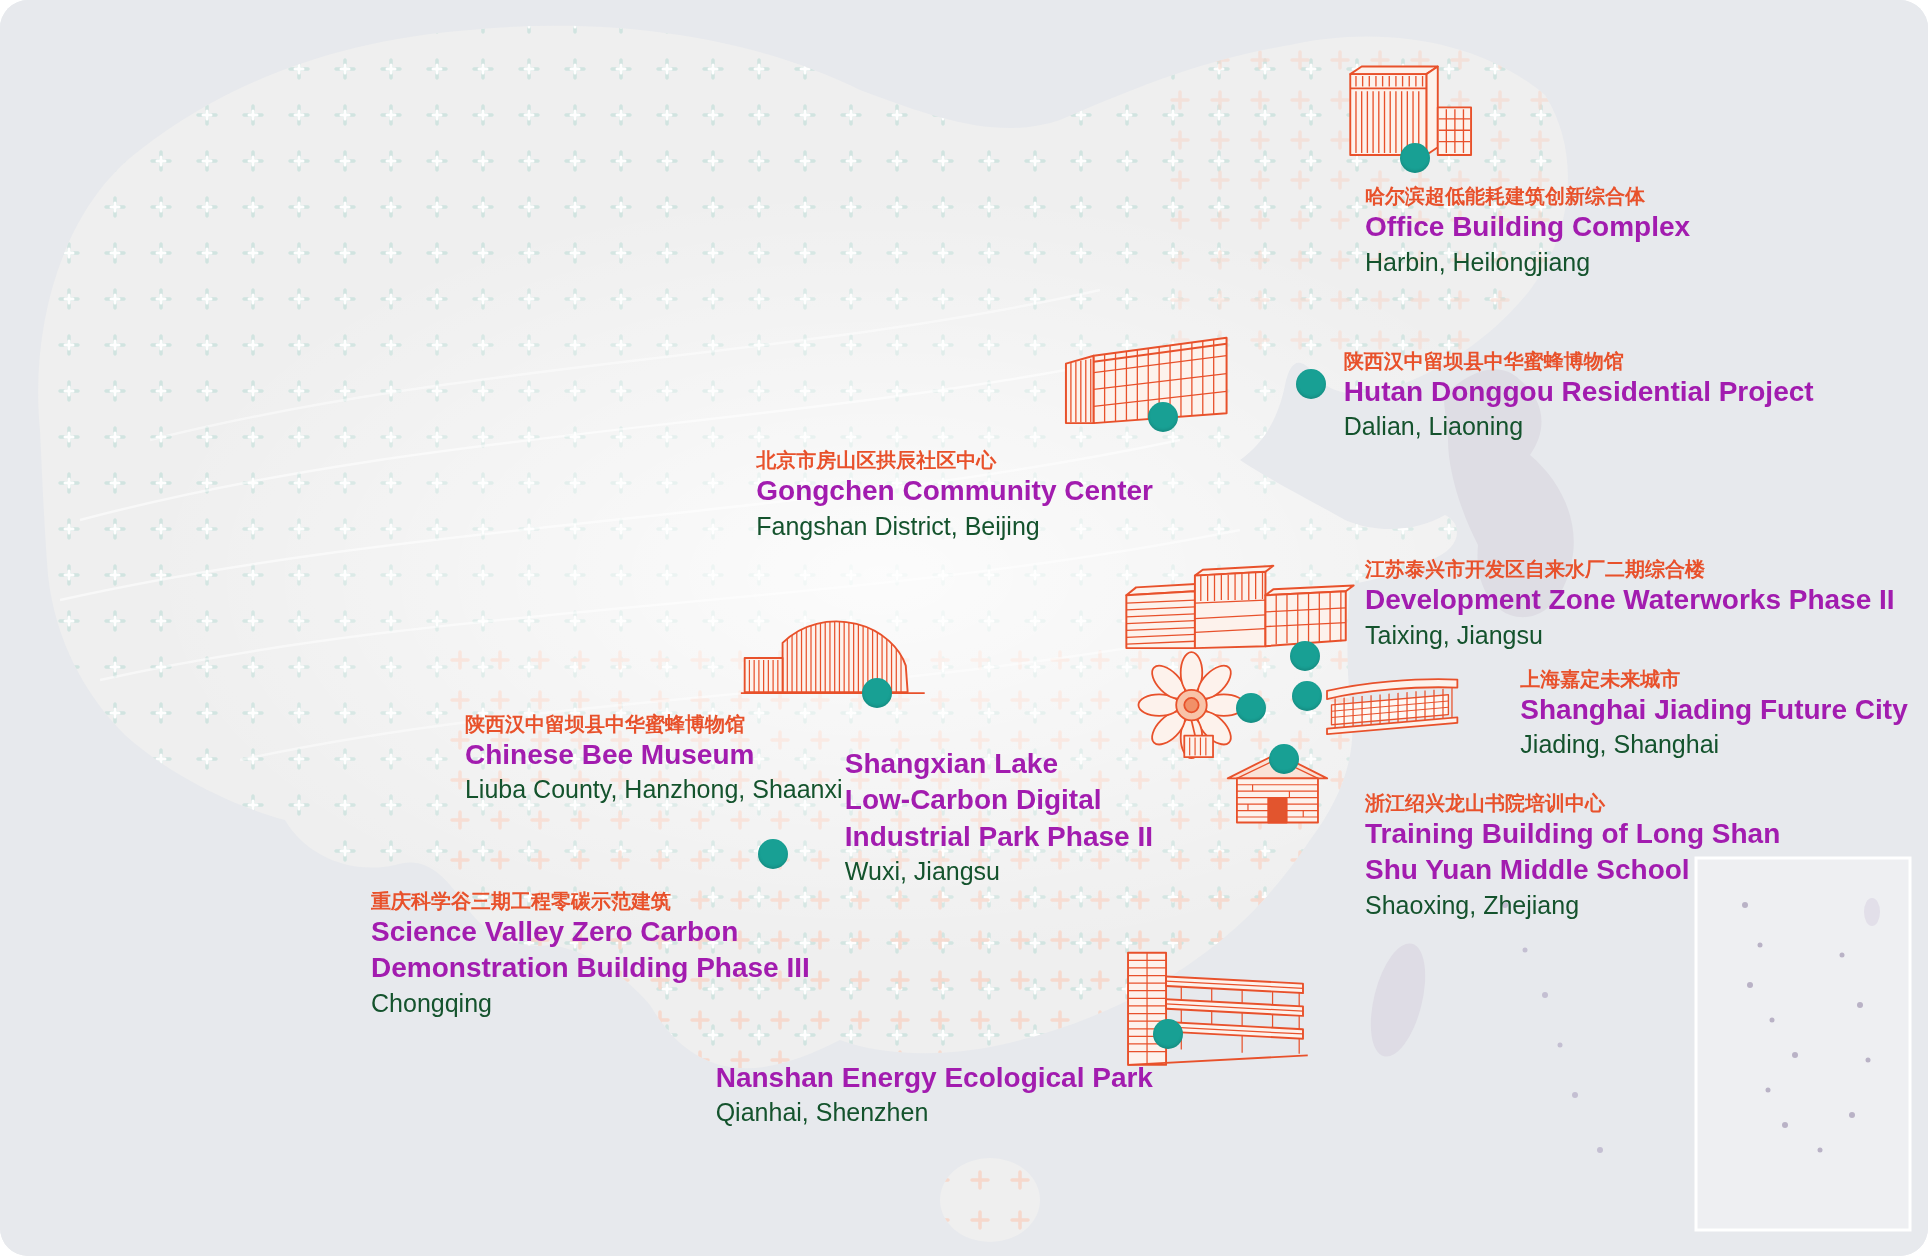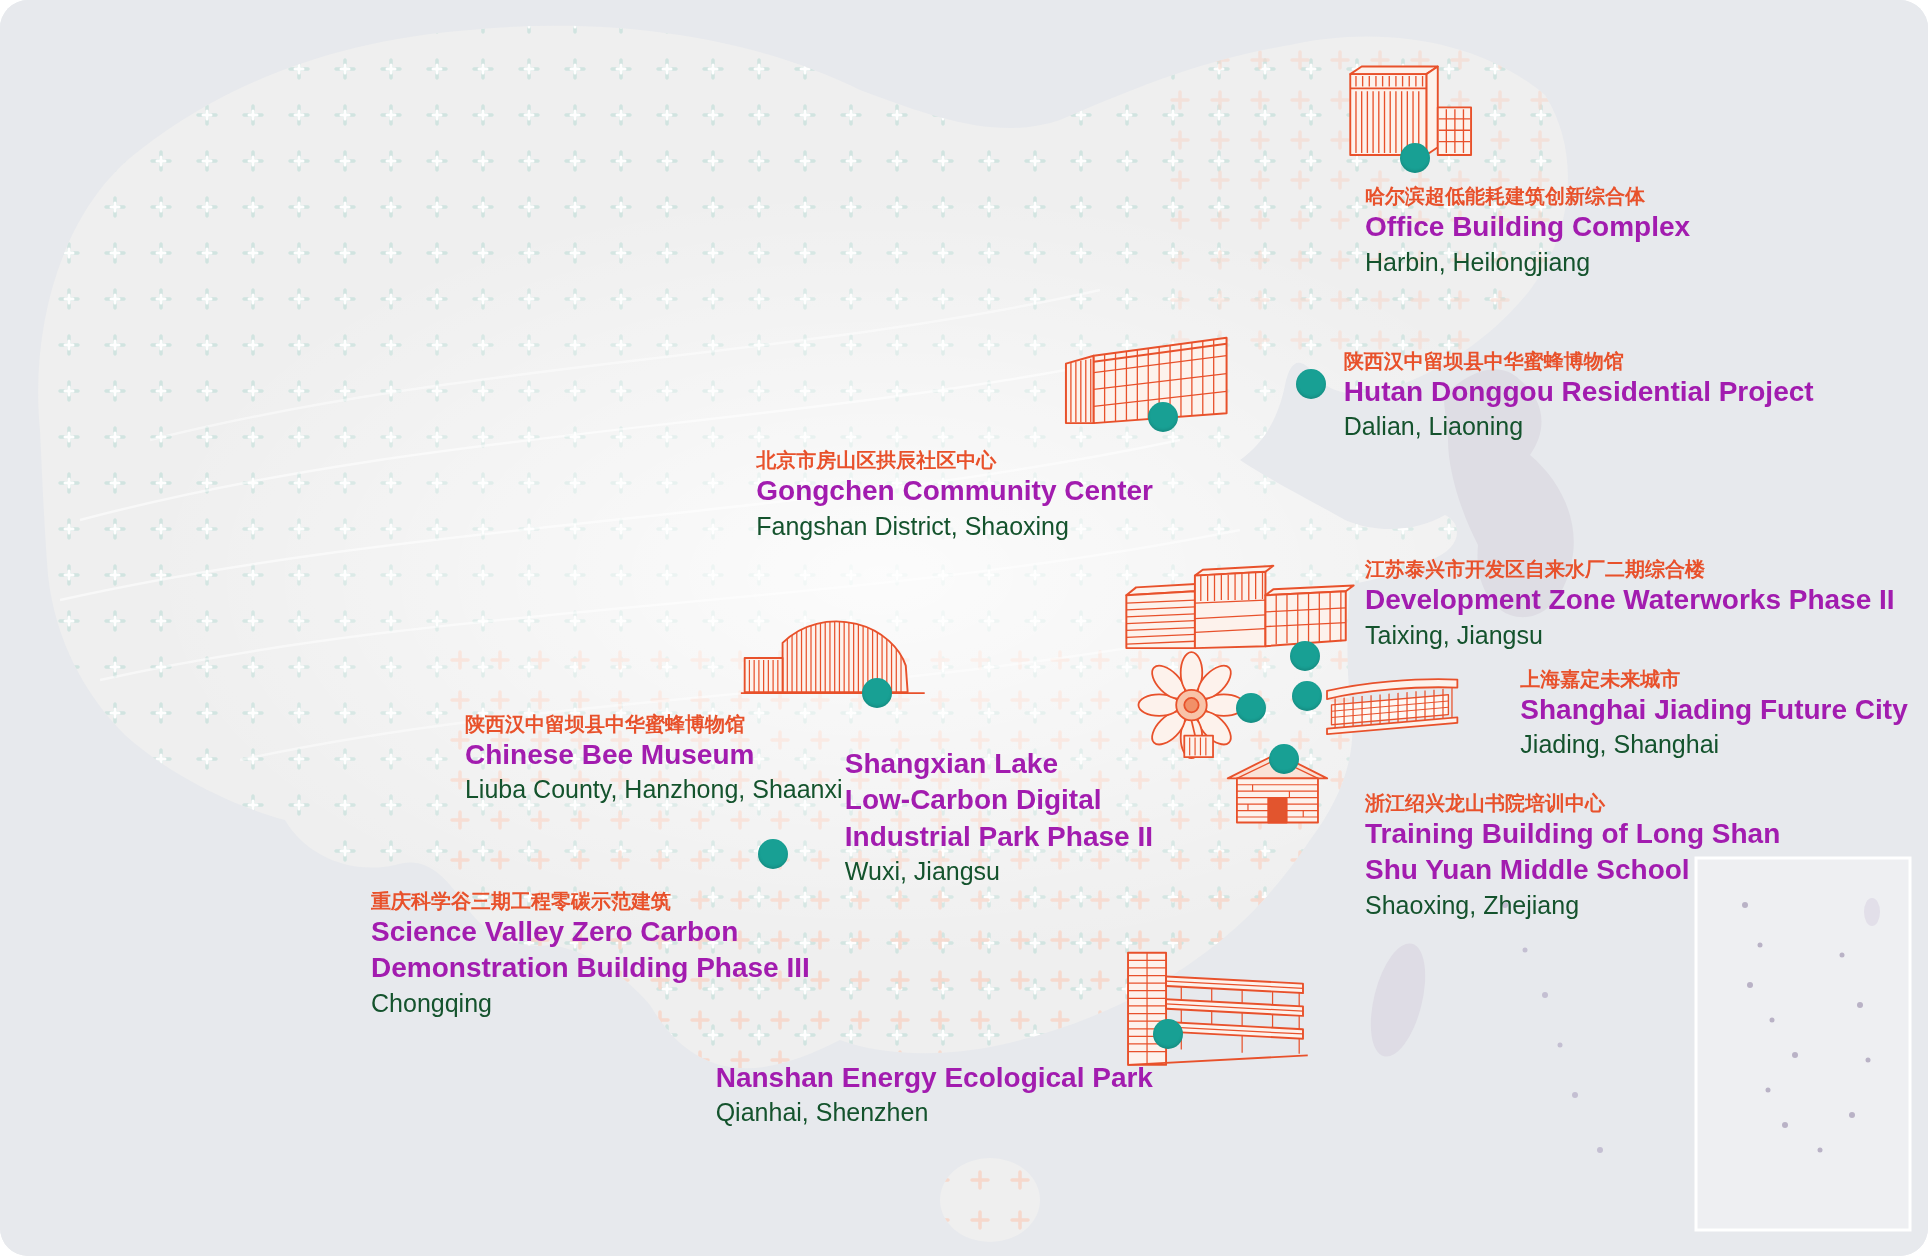--- a/index.html
+++ b/index.html
@@ -481,21 +481,21 @@
 
   <div class="label" style="left:69.7%; top:27.7%;">
     <div class="t-zh">陕西汉中留坝县中华蜜蜂博物馆</div>
     <div class="t-en">Hutan Donggou Residential Project</div>
     <div class="t-loc">Dalian, Liaoning</div>
   </div>
 
   <div class="label align-right" style="right:40.2%; top:35.6%;">
     <div class="t-zh">北京市房山区拱辰社区中心</div>
     <div class="t-en">Gongchen Community Center</div>
-    <div class="t-loc">Fangshan District, Shaoxing</div>
+    <div class="t-loc">Fangshan District, Beijing</div>
   </div>
 
   <div class="label" style="left:70.8%; top:44.3%;">
     <div class="t-zh">江苏泰兴市开发区自来水厂二期综合楼</div>
     <div class="t-en">Development Zone Waterworks Phase II</div>
     <div class="t-loc">Taixing, Jiangsu</div>
   </div>
 
   <div class="label" style="left:77.3%; top:53.0%;margin-left:30px;">
     <div class="t-zh">上海嘉定未来城市</div>

